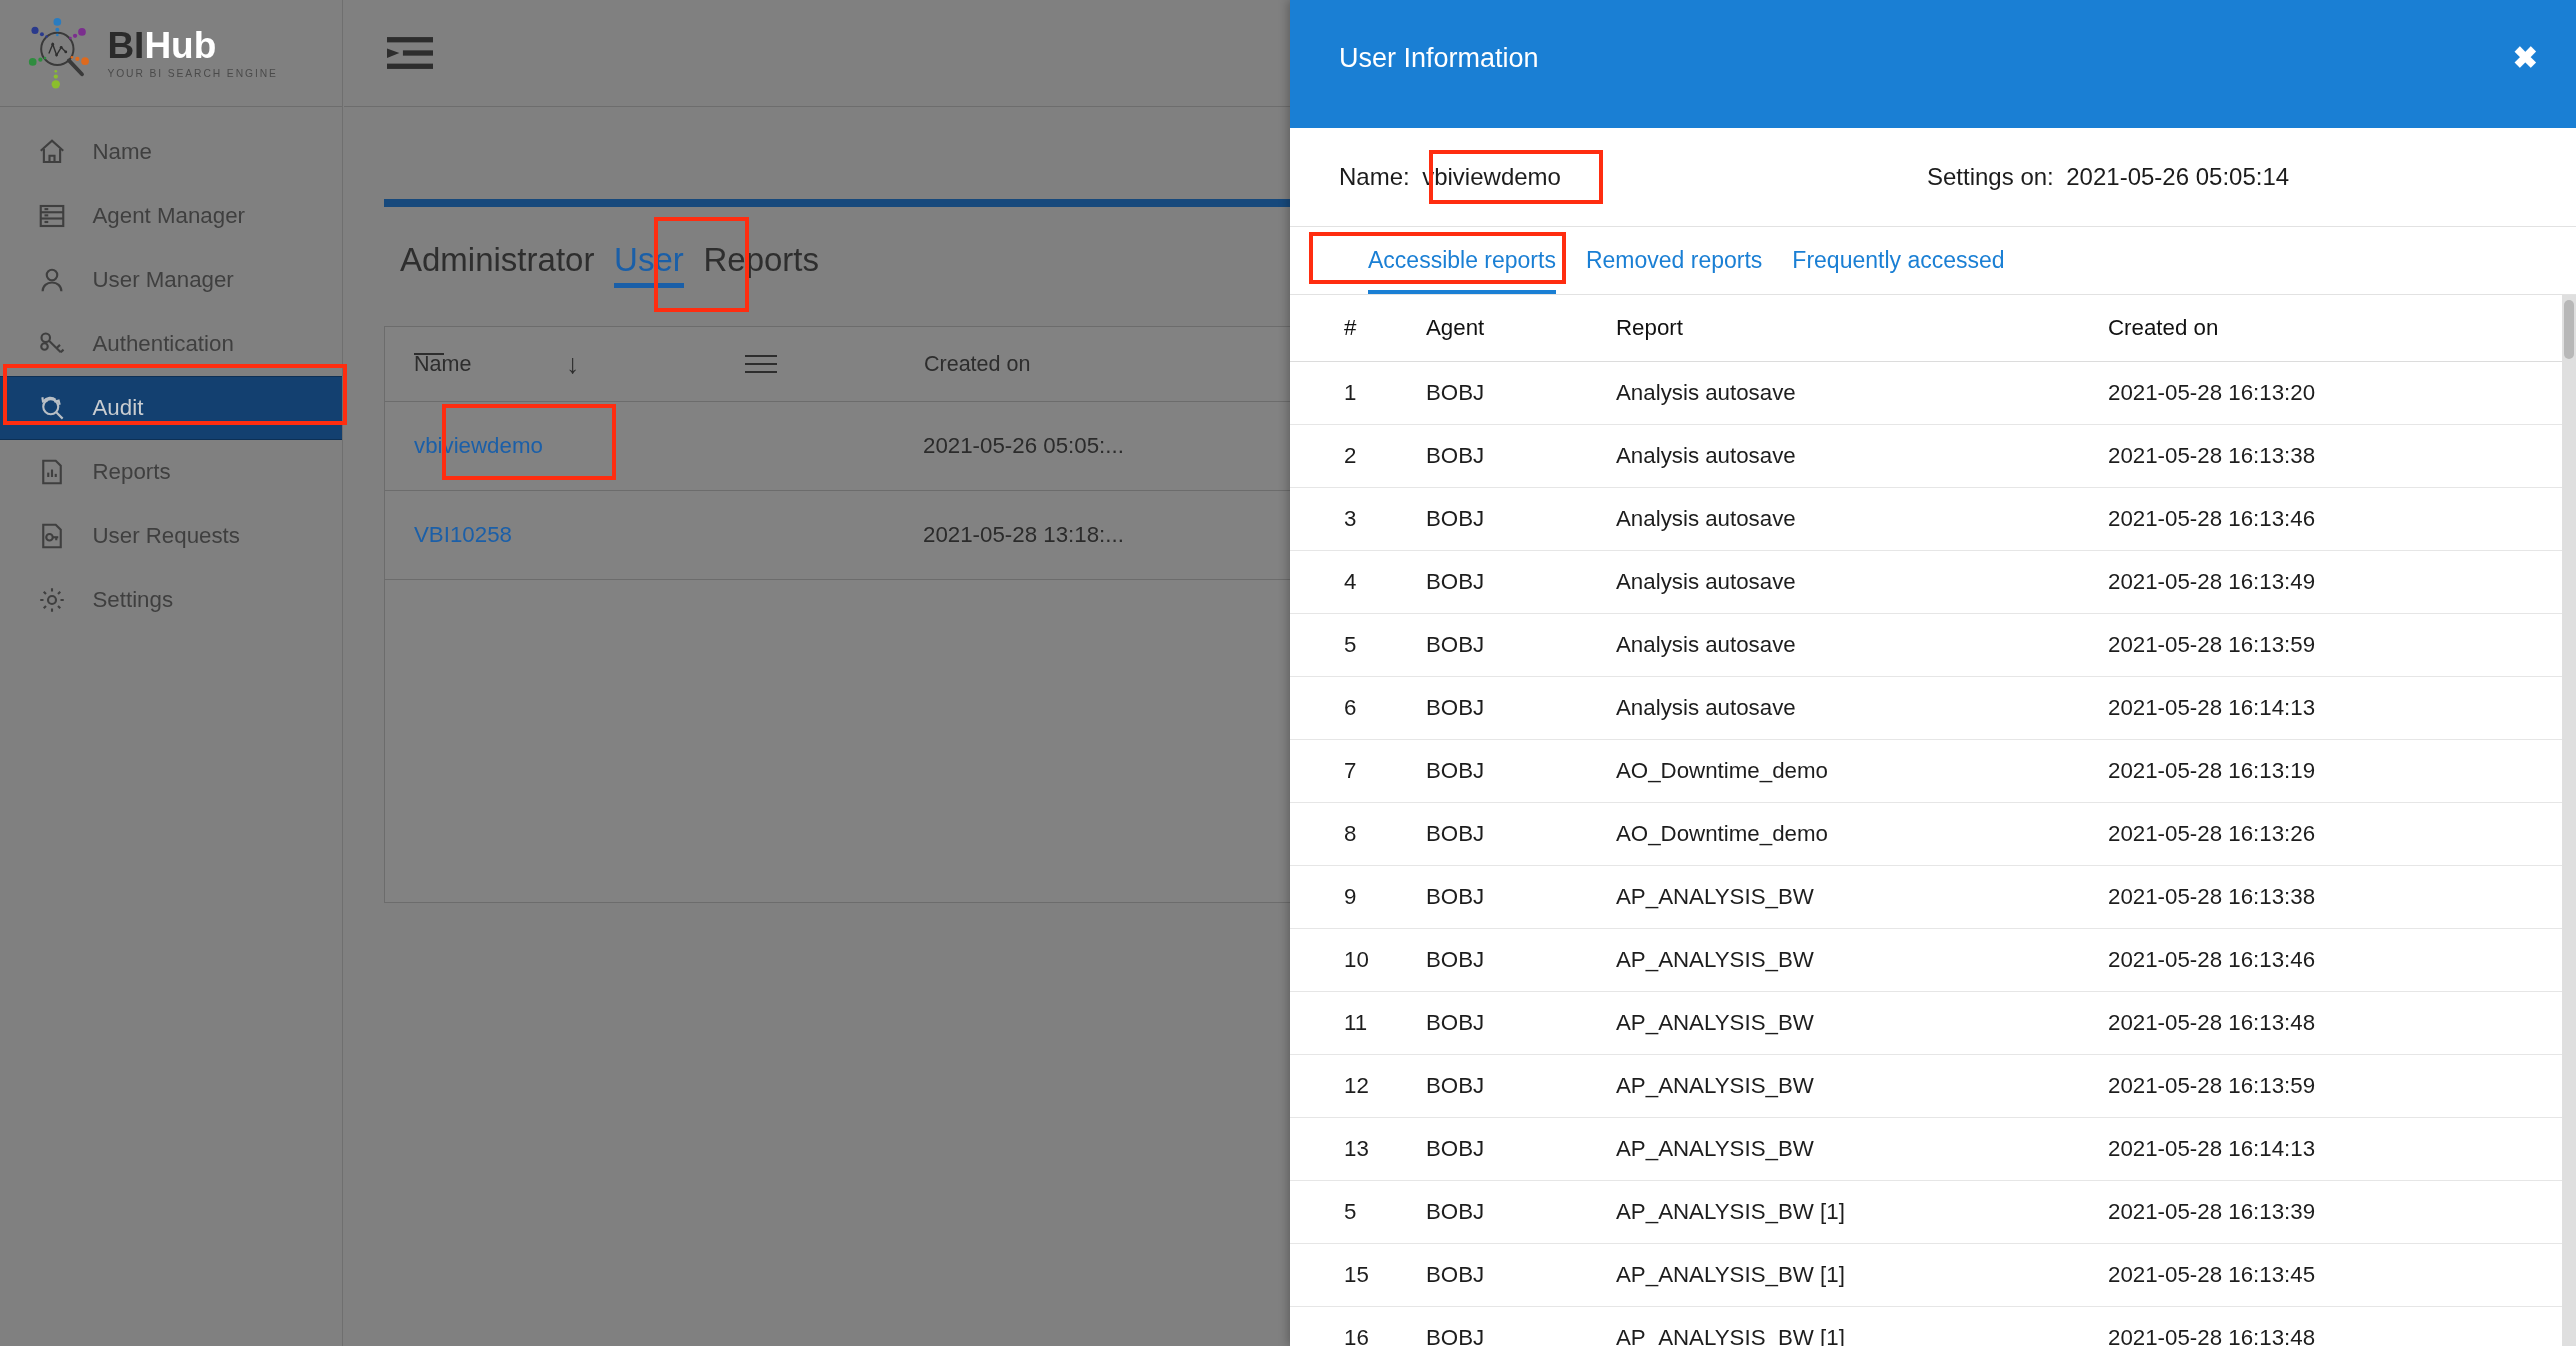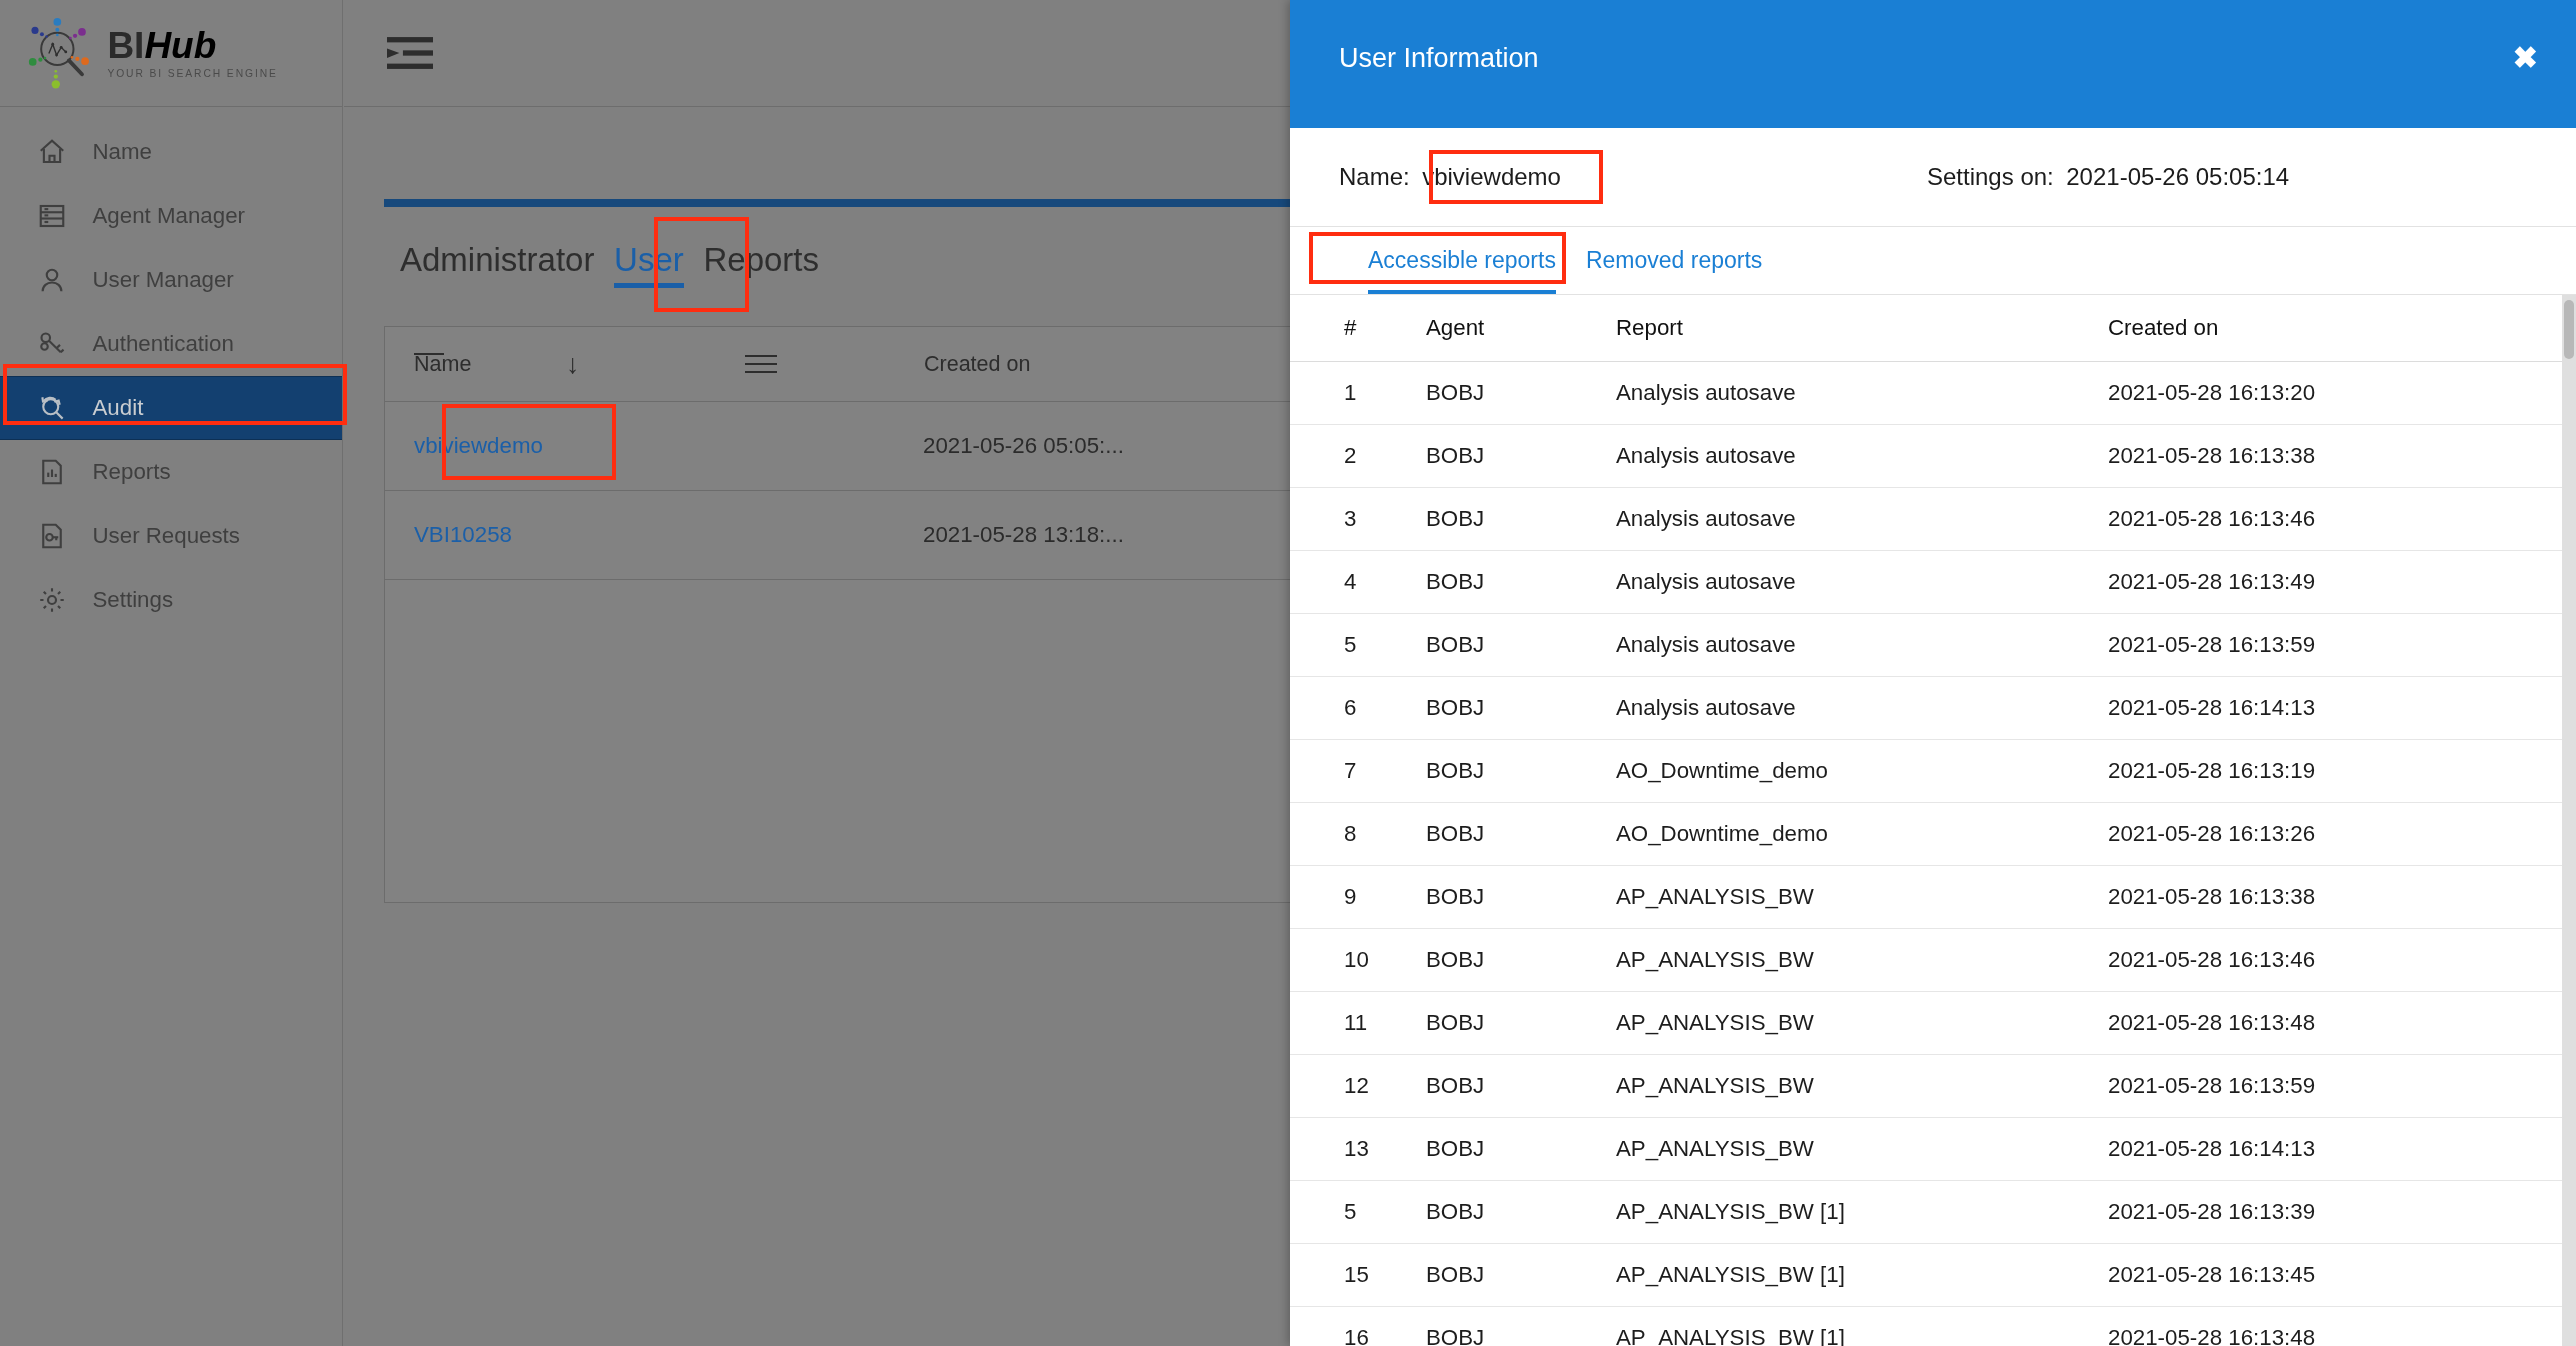--- a/index.html
+++ b/index.html
@@ -19,21 +19,21 @@
     border-right: 0.9px solid #6f6f6f;
   }
   .logo-area {
     height: 107px; display: flex; align-items: center;
     padding-left: 25px; border-bottom: 0.9px solid #6d6d6d;
   }
   .logo-mark { width: 77px; height: 77px; flex: none; }
   .logo-text { margin-left: 5.4px; }
   .logo-title { font-size: 37px; font-weight: 700; line-height: 1; }
   .logo-title .bi { color: #2b2b2b; }
-  .logo-title .hub { color: #000000; font-style: italic; }
+  .logo-title .hub { color: #ffffff; }
   .logo-sub {
     font-size: 10.3px; letter-spacing: 1.9px; color: #4a4a4a;
     margin-top: 4.5px; font-weight: 400;
   }
   .nav { padding-top: 12.5px; }
   .nav-item {
     display: flex; align-items: center;
     height: 64px; padding-left: 32px; cursor: pointer;
     color: #3f3f3f; font-size: 22.3px;
   }
@@ -358,20 +358,21 @@
       </div>
       <div class="meta-right">
         <span class="meta-label">Settings on:</span>
         <span class="meta-value">2021-05-26 05:05:14</span>
       </div>
     </div>
 
     <div class="modal-tabs">
       <div class="mtab active">Accessible reports</div>
       <div class="mtab">Removed reports</div>
+      <div class="mtab">Frequently accessed</div>
     </div>
 
     <div class="mtable">
       <div class="mt-head">
         <div class="c-num">#</div>
         <div class="c-agent">Agent</div>
         <div class="c-report">Report</div>
         <div class="c-date">Created on</div>
       </div>
       <div id="mrows">

